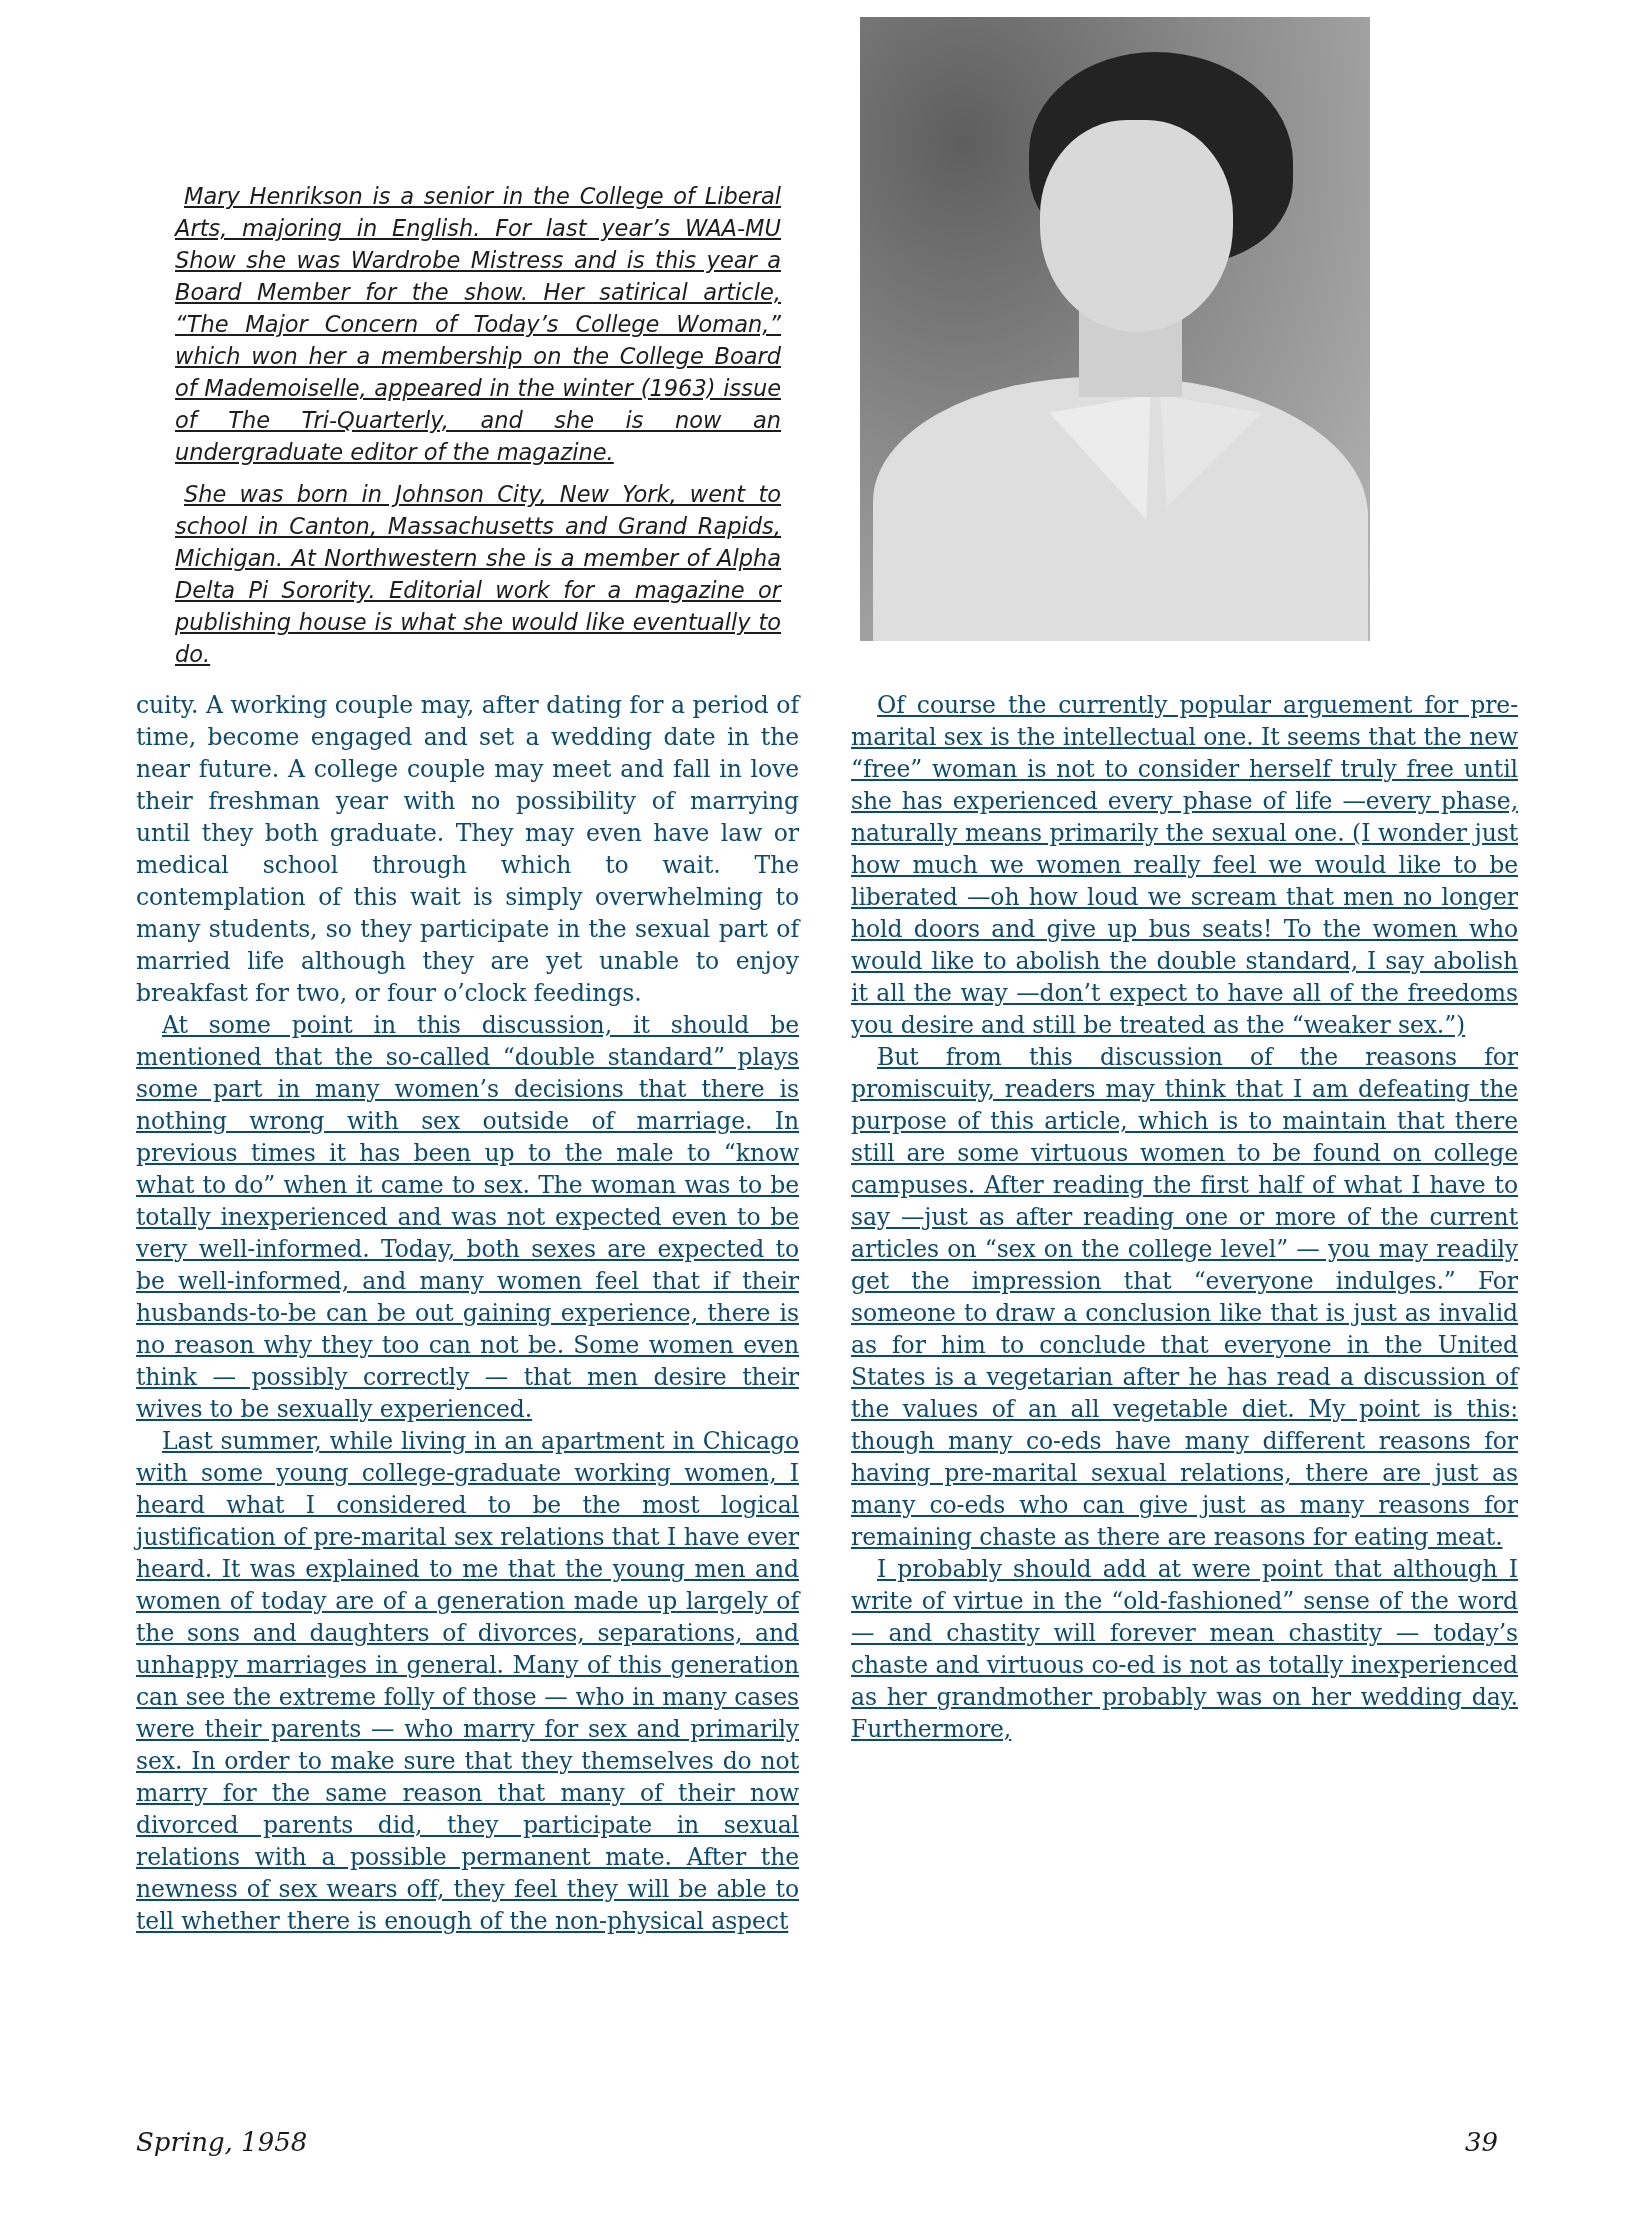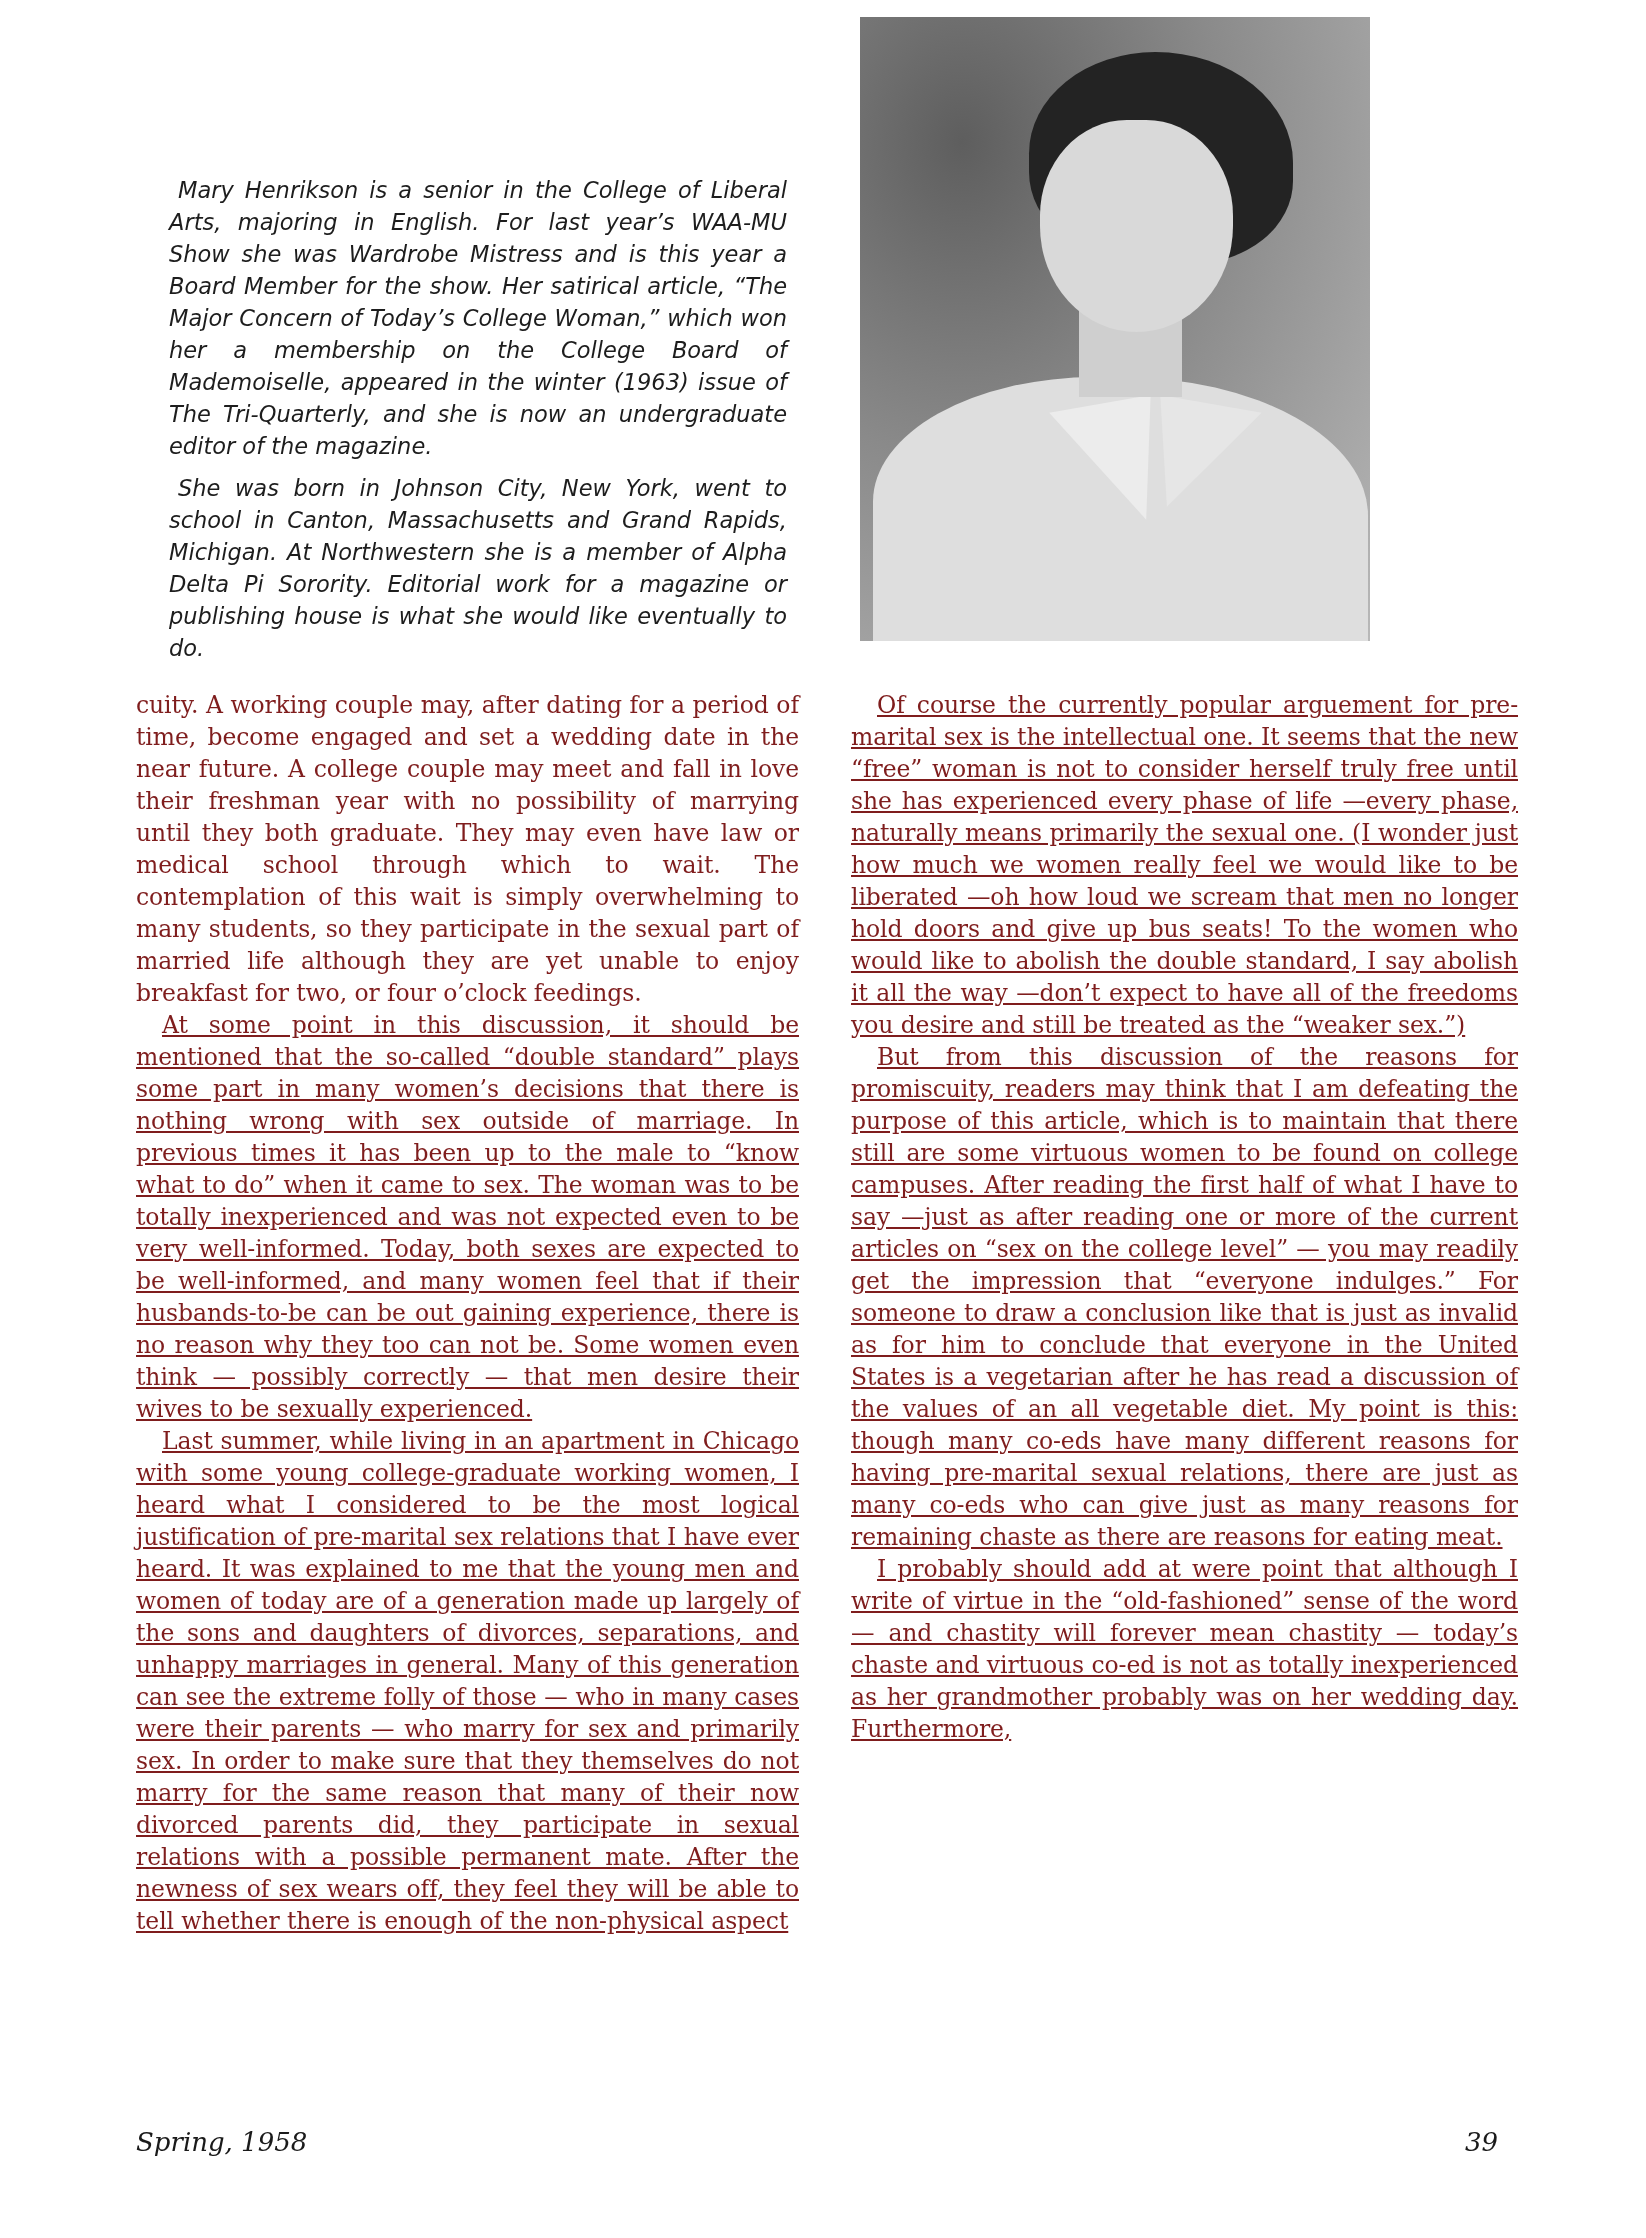--- a/index.html
+++ b/index.html
@@ -2,38 +2,38 @@
 <html style="font-size:10.3px"><head>
 <meta charset="utf-8">
 <style>
   html, body { margin: 0; padding: 0; background: #ffffff; }
   body { width: 1647px; height: 2239px; position: relative; overflow: hidden; color: #1a1a1a; }
   .bio {
     position: absolute; left: 169px; top: 174px; width: 618px;
     font-family: "DejaVu Sans", sans-serif; font-style: italic;
     font-size: 22.5px; line-height: 32px; text-align: justify; color: #1d1d1d;
   }
-  .bio p { margin: 0; text-indent: 0; }
+  .bio p { margin: 6px; text-indent: 0; text-decoration: underline; }
   .bio p + p { margin-top: 10.3px; text-indent: 9px; }
   .bio p:first-child { text-indent: 9px; }
   .photo {
     position: absolute; left: 860px; top: 17.4px; width: 510px; height: 624px;
     background: radial-gradient(ellipse at 20% 20%, #5e5e5e 0%, #8a8a8a 45%, #b8b8b8 100%);
     overflow: hidden;
   }
   .photo .hair { position:absolute; left: 169px; top: 35px; width: 264px; height: 212px; border-radius: 55% 60% 45% 50%; background: #232323; }
   .photo .face { position:absolute; left: 180px; top: 103px; width: 193px; height: 212px; border-radius: 45% 45% 50% 50%; background: #d9d9d9; }
   .photo .neck { position:absolute; left: 219px; top: 283px; width: 103px; height: 97px; background: #cfcfcf; }
   .photo .shirt { position:absolute; left: 13px; top: 360px; width: 495px; height: 277px; border-radius: 45% 50% 0 0; background: #dedede; }
   .photo .collar-l { position:absolute; left: 199px; top: 386px; width: 0; height: 0; border-left: 77px solid transparent; border-right: 26px solid transparent; border-top: 122px solid #ececec; transform: rotate(-10deg); }
   .photo .collar-r { position:absolute; left: 290px; top: 386px; width: 0; height: 0; border-left: 26px solid transparent; border-right: 77px solid transparent; border-top: 109px solid #e6e6e6; transform: rotate(10deg); }
   .col {
     position: absolute; top: 689px; width: 663px;
     font-family: "DejaVu Serif", serif; font-size: 23.5px; line-height: 32px;
-    text-align: justify; color: #7f1d1d; letter-spacing: -0.1px;
+    text-align: justify; color: #0c4a6e; letter-spacing: -0.1px;
   }
   .col p { margin: 0; text-indent: 0; }
   .col p.indent { text-indent: 26px; text-decoration: underline; }
   .col-left { left: 136px; }
   .col-right { left: 851px; width: 667px; }
   .footer-left {
     position: absolute; left: 136px; top: 2127px;
     font-family: "DejaVu Serif", serif; font-style: italic; font-size: 26px; color: #1a1a1a;
   }
   .footer-right {

